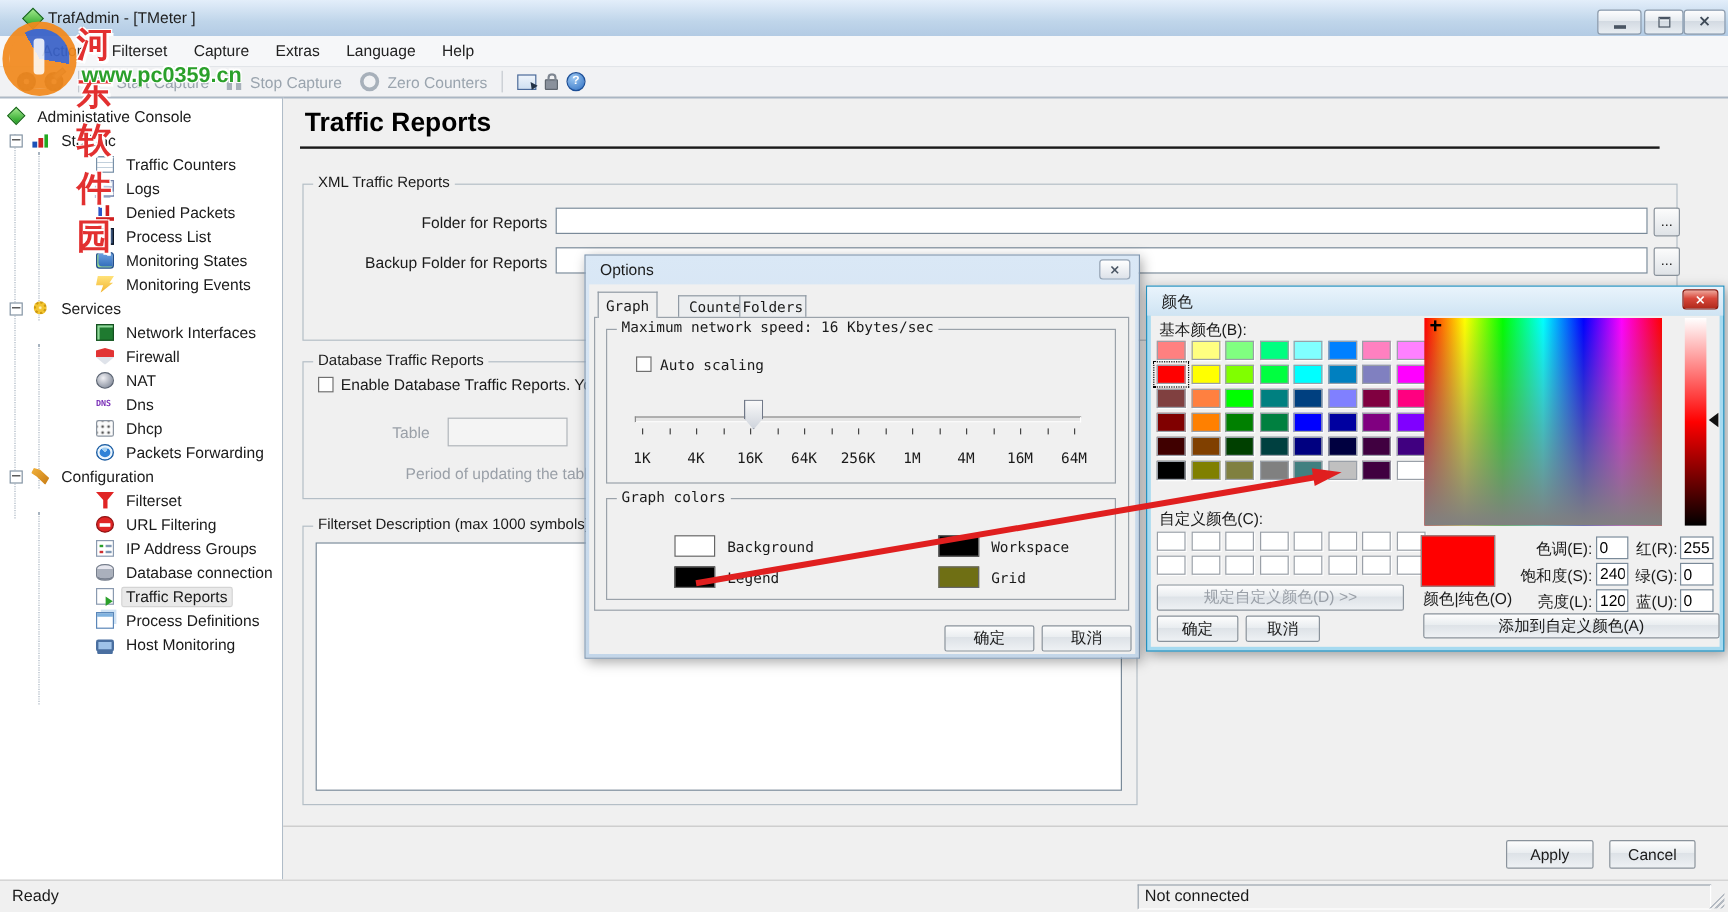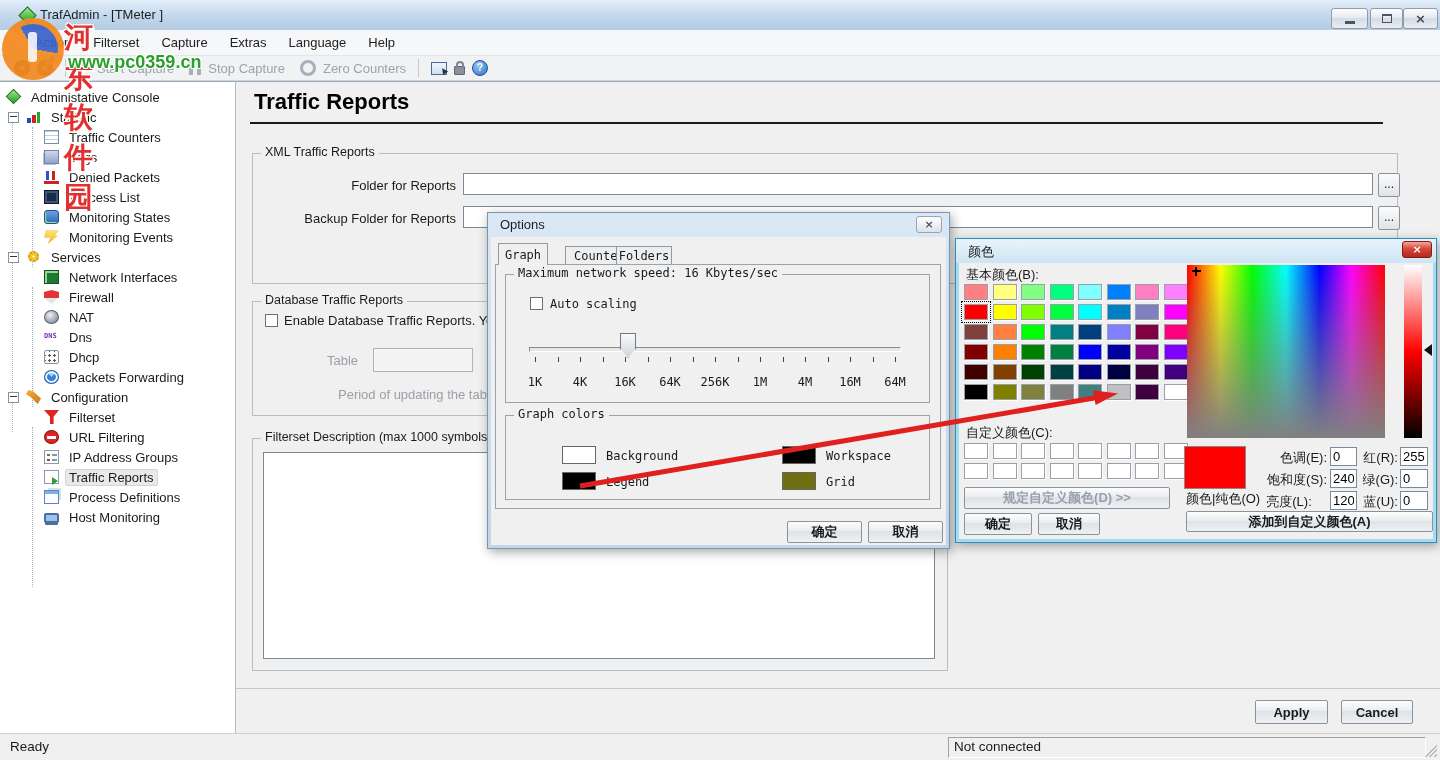--- a/index.html
+++ b/index.html
@@ -35,21 +35,21 @@
   .tb-screen::after{content:"";position:absolute;right:0;bottom:0;border:3px solid transparent;border-bottom:6px solid #233246;transform:rotate(-35deg);}
   .tb-lock{width:9px;height:7px;background:#8a919c;border:1px solid #5f666f;border-radius:1px;margin-top:5px;position:relative;}
   .tb-lock::before{content:"";position:absolute;left:1px;top:-6px;width:4px;height:5px;border:2px solid #7d8590;border-bottom:none;border-radius:4px 4px 0 0;}
   .tb-help{width:14px;height:14px;border-radius:50%;background:radial-gradient(circle at 5px 4px,#9cc8f2,#2f6fc2);border:1px solid #1c4e96;color:#fff;font:bold 10px/14px "Liberation Sans",sans-serif;text-align:center;}
 
   
   #tree{left:0;top:81px;width:236px;height:652px;background:#fff;border-top:1px solid #9aa8b8;border-right:1px solid #b0bcc8;box-sizing:border-box;overflow:hidden;}
   .trow{position:relative;height:20px;display:flex;align-items:center;white-space:nowrap;}
   .trow .lbl{padding:1px 4px;border-radius:2px;}
   .trow.sel .lbl{background:#e9e9e9;border:1px solid #d4d4d4;padding:0 3px;}
-  .lvl0{padding-left:6px;} .lvl1{padding-left:8px;} .lvl2{padding-left:44px;}
+  .lvl0{padding-left:6px;} .lvl1{padding-left:8px;} .lvl2{padding-left:80px;}
   .expander{width:9px;height:9px;border:1px solid #8494a4;background:#fff;position:relative;margin-right:7px;flex:none;}
   .expander::after{content:"";position:absolute;left:1px;right:1px;top:3px;height:1px;background:#333;}
   .tline{position:absolute;width:0;border-left:1px dotted #a8b4c0;}
   .ic{width:15px;height:14px;display:inline-block;margin-right:6px;flex:none;position:relative;box-sizing:border-box;}
   .i-admin-console{width:11px;height:11px;margin:1px 8px 2px 2px;transform:rotate(45deg);background:linear-gradient(135deg,#9fe88a,#1e9e1e);border:1px solid #126812;}
   .i-statistic{background-image:linear-gradient(#1c52b8,#1c52b8),linear-gradient(#cc2222,#cc2222),linear-gradient(#22aa22,#22aa22);background-position:1px 8px,6px 5px,11px 2px;background-size:4px 5px,4px 8px,3px 11px;background-repeat:no-repeat;}
   .i-traffic-counters{background:#fff;border:1px solid #7890a8;background-image:repeating-linear-gradient(to bottom,#c2d0dc 0 1px,transparent 1px 4px);}
   .i-logs{background:linear-gradient(#cfd8ea,#93a4c6);border:1px solid #7484ac;box-shadow:-2px 2px 0 -1px #b8c4dc;}
   .i-denied-packets{background-image:linear-gradient(#2a55c8,#2a55c8),linear-gradient(#d02020,#d02020),linear-gradient(#d02020,#d02020);background-position:2px 1px,8px 1px,0 11px;background-size:3px 9px,3px 9px,15px 3px;background-repeat:no-repeat;}
   .i-process-list{background:#1a2c48;border:1px solid #0c1626;box-shadow:inset 0 0 0 2px #3c557c;}
@@ -80,21 +80,21 @@
   #page-title{left:18px;top:7px;font-size:22px;font-weight:bold;color:#000;}
   #title-rule{left:14px;top:40px;width:1133px;height:2px;background:#1a1a1a;}
   .group{position:absolute;border:1px solid #b4bec6;}
   .group>.legend{position:absolute;top:-9px;left:8px;background:#f0f0f0;padding:0 4px;font-size:12.5px;}
   .flabel{position:absolute;text-align:right;color:#1a1a1a;}
   .tinput{position:absolute;background:#fff;border:1px solid #7a8a99;box-sizing:border-box;font:13px "Liberation Sans",sans-serif;padding:0 4px;}
   .browse{position:absolute;width:20px;height:22px;border:1px solid #8a939c;border-radius:2px;background:linear-gradient(#fcfcfc,#dfe3e7);text-align:center;line-height:20px;font-size:12px;}
   .cb{position:absolute;width:13px;height:13px;background:#fff;border:1px solid #707070;box-sizing:border-box;}
   .disabled-txt{color:#9aa0a8;}
   .btn{position:absolute;border:1px solid #8a939c;border-radius:2px;background:linear-gradient(#fdfdfd,#e9edf0 45%,#dde2e7 46%,#eef1f4);
-    display:flex;align-items:center;justify-content:center;font-size:13px;color:#1a1a1a;box-sizing:border-box;font-weight:bold;}
+    display:flex;align-items:center;justify-content:center;font-size:13px;color:#1a1a1a;box-sizing:border-box;}
 
   
   #statusbar{left:0;top:733px;width:1440px;height:27px;background:#f0f0f0;border-top:1px solid #cfcfcf;box-sizing:border-box;}
   #status-left{left:10px;top:5px;font-size:13.5px;}
   #status-panel{left:948px;top:3px;width:478px;height:21px;border:1px solid;border-color:#9aa4ae #fff #fff #9aa4ae;padding:1px 5px;box-sizing:border-box;font-size:13.5px;}
   #grip{right:3px;bottom:3px;width:13px;height:13px;position:absolute;
     background:linear-gradient(135deg,transparent 0 50%,#b4bac2 50% 58%,transparent 58% 68%,#b4bac2 68% 76%,transparent 76% 86%,#b4bac2 86% 94%,transparent 94%);}
 
   
   .dlg{position:absolute;box-shadow:2px 3px 10px rgba(0,0,0,.35);box-sizing:border-box;}
@@ -269,20 +269,24 @@
         <span class="ic i-filterset"></span>
         <span class="lbl">Filterset</span>
       </div>
       <div class="trow lvl2">
         <span class="ic i-url-filtering"></span>
         <span class="lbl">URL Filtering</span>
       </div>
       <div class="trow lvl2">
         <span class="ic i-ip-address-groups"></span>
         <span class="lbl">IP Address Groups</span>
+      </div>
+      <div class="trow lvl2">
+        <span class="ic i-database-connection"></span>
+        <span class="lbl">Database connection</span>
       </div>
       <div class="trow lvl2 sel">
         <span class="ic i-traffic-reports"></span>
         <span class="lbl">Traffic Reports</span>
       </div>
       <div class="trow lvl2">
         <span class="ic i-process-definitions"></span>
         <span class="lbl">Process Definitions</span>
       </div>
       <div class="trow lvl2">
@@ -491,21 +495,21 @@
     <div class="clabel" style="left:227px;top:227px">颜色|纯色(O)</div>
     <div id="color-fields">
         <div class="clabel" style="left: 292px; top: 186px; width: 76px; text-align: right;">色调(E):</div>
         <input class="cinput" value="0" style="left: 371px; top: 184px; width: 27px;">
         <div class="clabel" style="left: 400px; top: 186px; width: 39px; text-align: right;">红(R):</div>
         <input class="cinput" value="255" style="left: 441px; top: 184px; width: 28px;">
         <div class="clabel" style="left: 292px; top: 208px; width: 76px; text-align: right;">饱和度(S):</div>
         <input class="cinput" value="240" style="left: 371px; top: 206px; width: 27px;">
         <div class="clabel" style="left: 400px; top: 208px; width: 39px; text-align: right;">绿(G):</div>
         <input class="cinput" value="0" style="left: 441px; top: 206px; width: 28px;">
-        <div class="clabel" style="left: 292px; top: 230px; width: 76px; text-align: center;">亮度(L):</div>
+        <div class="clabel" style="left: 292px; top: 230px; width: 76px; text-align: right;">亮度(L):</div>
         <input class="cinput" value="120" style="left: 371px; top: 228px; width: 27px;">
         <div class="clabel" style="left: 400px; top: 230px; width: 39px; text-align: right;">蓝(U):</div>
         <input class="cinput" value="0" style="left: 441px; top: 228px; width: 28px;">
       </div>
     <div class="btn" style="left:227px;top:248px;width:247px;height:21px">添加到自定义颜色(A)</div>
   </div>
 </div>
 
 <svg id="arrow-svg" width="1440" height="760">
   <line x1="580" y1="486" x2="1097" y2="397.5" stroke="#e01f1f" stroke-width="5"></line>

